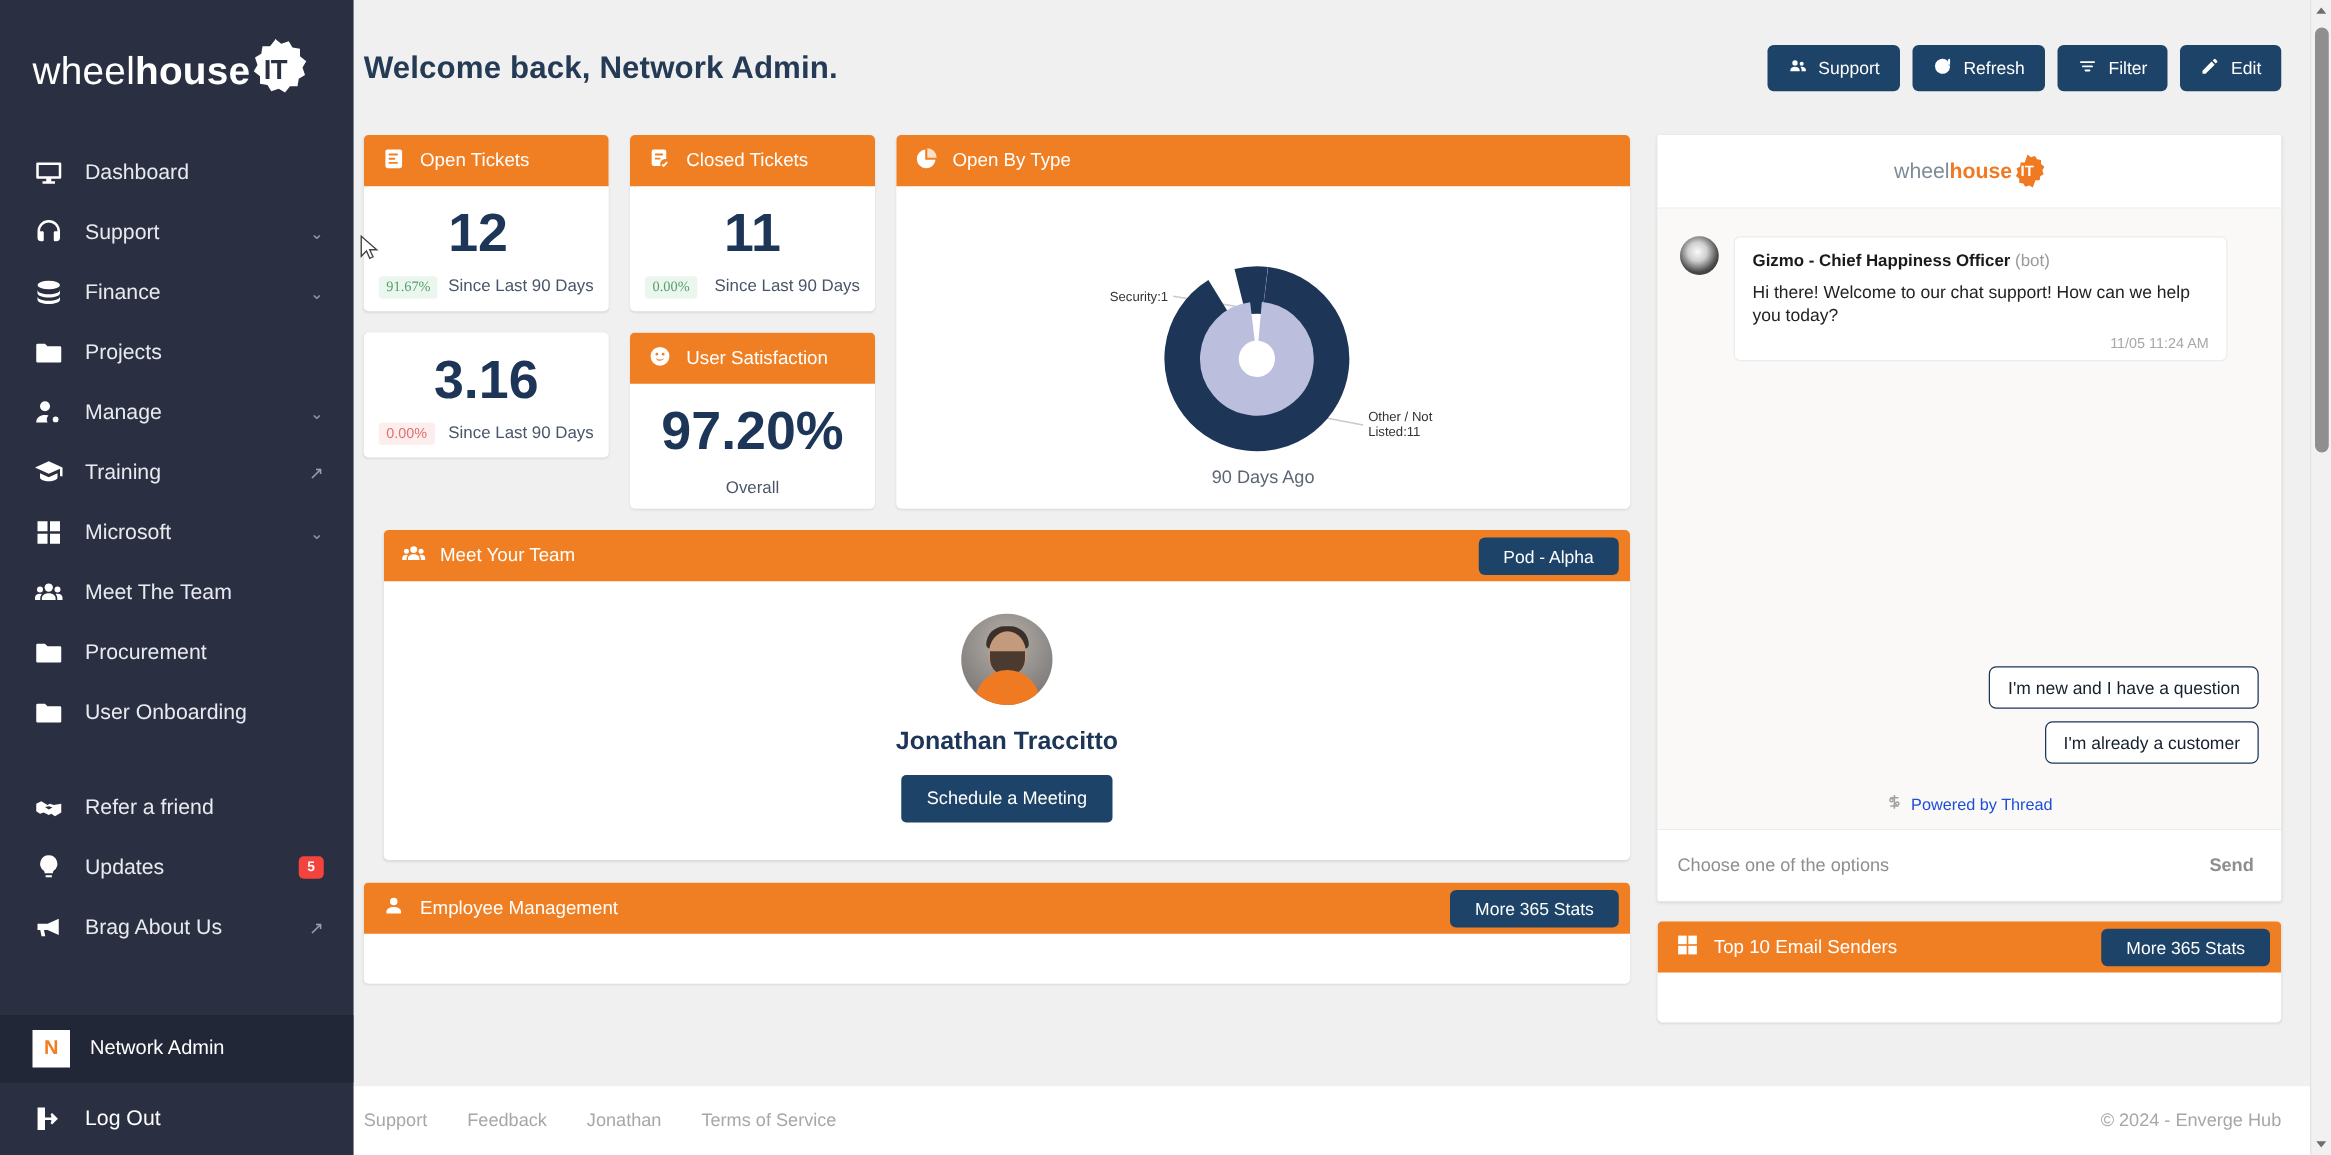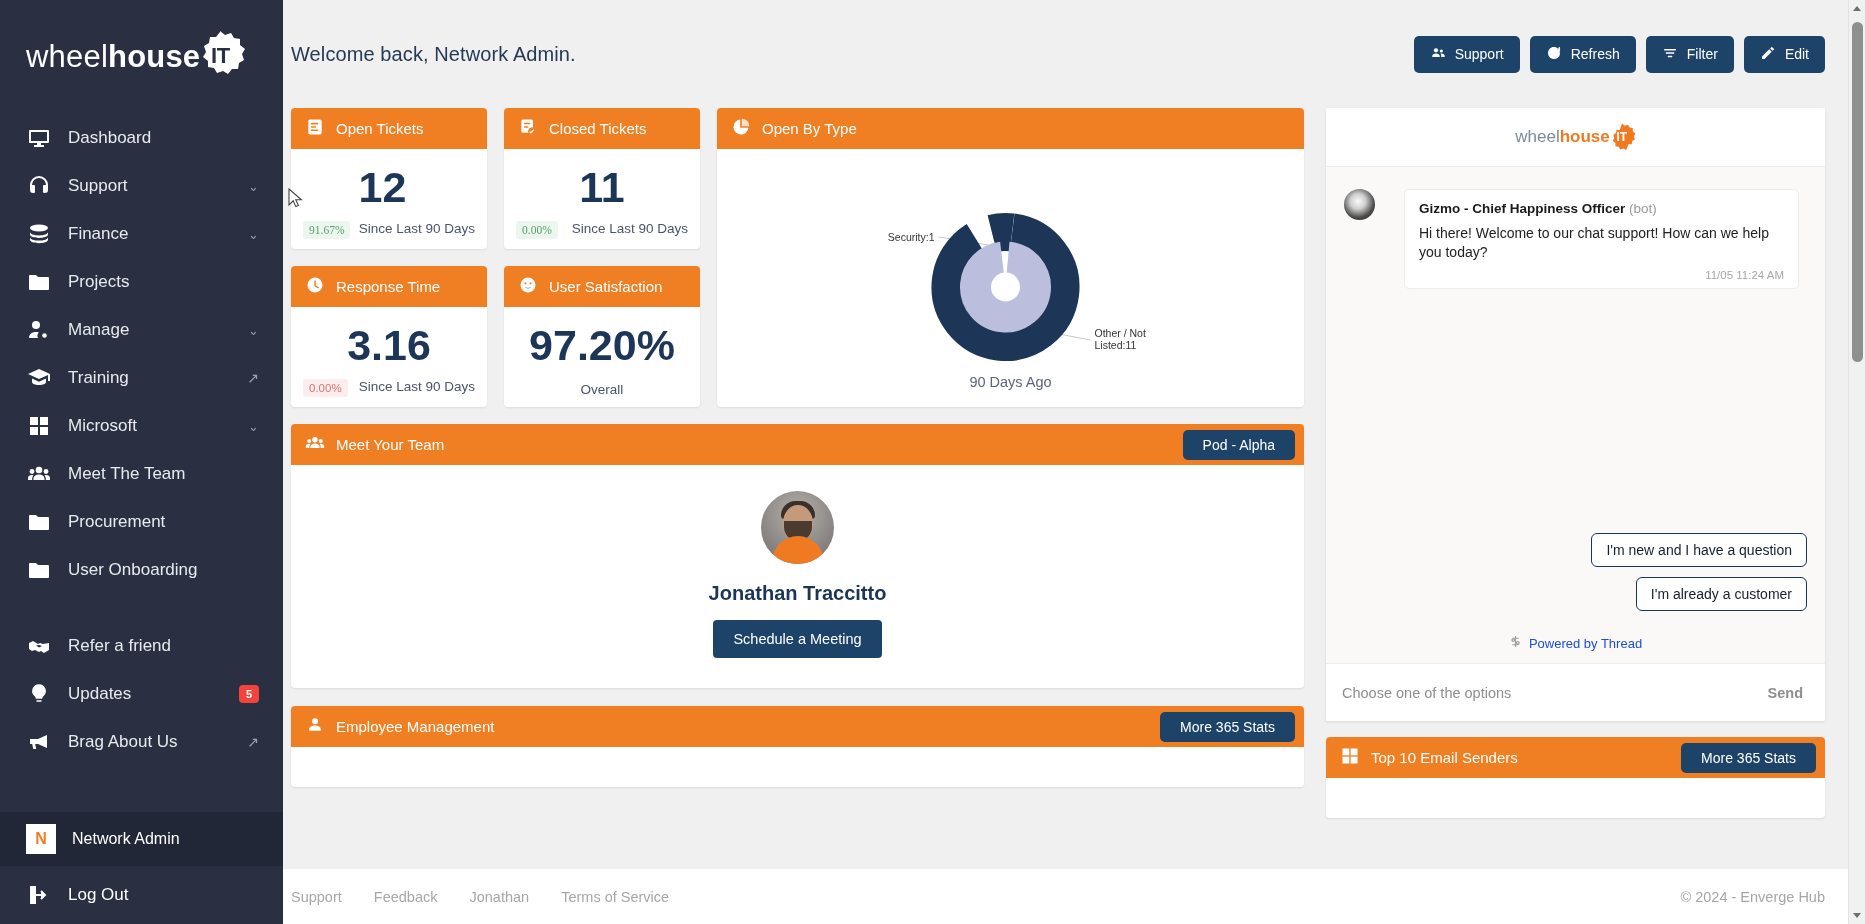--- a/index.html
+++ b/index.html
@@ -64,21 +64,21 @@
 
   
   .main {
     flex: 1 1 auto; height: 924px; background: #f0f0f0;
     position: relative; overflow: hidden;
   }
   .topbar {
     height: 108px; display: flex; align-items: center;
     justify-content: space-between; padding: 0 40px 0 8px;
   }
-  .welcome { font-size: 20px; font-weight: 400; color: #243a55; letter-spacing: .1px; }
+  .welcome { font-size: 25px; font-weight: 700; color: #243a55; letter-spacing: .1px; }
   .btn-row { display: flex; gap: 10px; }
   .btn-dark {
     background: #1d4468; color: #fff; border: none; border-radius: 5px;
     font-size: 14px; font-family: "Liberation Sans", sans-serif;
     padding: 9px 16px; display: inline-flex; align-items: center;
     gap: 9px; cursor: pointer; white-space: nowrap;
   }
   .btn-dark svg { width: 16px; height: 16px; fill: #fff; }
   .content {
     padding: 0 40px 0 8px; display: flex; gap: 22px; align-items: flex-start;
@@ -119,21 +119,21 @@
   .kpi-sub { flex: 1 1 auto; text-align: right; font-size: 13.5px; color: #4a5568; line-height: 1.25; }
   .kpi-center { text-align: center; font-size: 13.5px; color: #4a5568; padding-top: 4px; }
 
   .donut-card { flex: 1 1 auto; }
   .donut-body { height: 251px; position: relative; }
   .donut-caption {
     position: absolute; bottom: 10px; left: 0; right: 0;
     text-align: center; font-size: 14.5px; color: #5b6675;
   }
 
-  .team-card { margin-top: 17px; }
+  .team-card { margin-top: 17px; margin-left: 16px; }
   .team-body { padding: 26px 0 30px; text-align: center; }
   .team-photo {
     width: 73px; height: 73px; border-radius: 50%; margin: 0 auto 18px;
     background: radial-gradient(circle at 50% 32%, #b9b1a8 0%, #8d8a88 55%, #6e6c6b 100%);
     position: relative; overflow: hidden;
   }
   .team-photo .shirt {
     position: absolute; left: 50%; transform: translateX(-50%);
     bottom: -6px; width: 52px; height: 34px; border-radius: 26px 26px 8px 8px;
     background: #ef7a22;
@@ -169,21 +169,21 @@
     border-bottom: 1px solid #ececec; background: #fff;
   }
   .chat-logo { display: flex; align-items: center; gap: 0; font-size: 17px; }
   .chat-logo .lt { color: #7e8b99; font-weight: 400; }
   .chat-logo .bd { color: #ef7a22; font-weight: 700; }
   .chat-gear { position: relative; width: 28px; height: 28px; margin-left: -2px;
                display: inline-flex; align-items: center; justify-content: center; }
   .chat-gear svg { position: absolute; inset: 0; }
   .chat-gear .it { position: relative; z-index: 2; color: #fff; font-weight: 700; font-size: 12px; }
   .chat-body { flex: 1 1 auto; background: #faf9f7; padding: 22px 18px 0; position: relative; overflow: hidden; }
-  .msg-row { display: flex; gap: 29px; align-items: flex-start; }
+  .msg-row { display: flex; gap: 12px; align-items: flex-start; }
   .msg-avatar {
     width: 31px; height: 31px; border-radius: 50%; flex: 0 0 31px;
     background: radial-gradient(circle at 45% 40%, #fafafa 0%, #cfcfcf 30%, #4b4b4b 64%, #1f1f1f 100%);
   }
   .bubble {
     background: #fff; border: 1px solid #ececec; border-radius: 5px;
     padding: 11px 14px 7px; flex: 1 1 auto; max-width: 395px;
   }
   .bubble .who { font-size: 13.5px; font-weight: 700; color: #1a1a1a; margin-bottom: 8px; }
   .bubble .who .bot { font-weight: 400; color: #9a9a9a; }
@@ -477,27 +477,20 @@
                 <div class="kpi-body">
                   <div class="kpi-big">12</div>
                   <div class="kpi-foot">
                     <span class="pill up">91.67%</span>
                     <span class="kpi-sub">Since Last 90 Days</span>
                   </div>
                 </div>
               </div>
 
               <div class="card">
-                <div class="card-head">
-                  <span><svg viewBox="0 0 24 24">
-                        <circle cx="12" cy="12" r="9"></circle>
-                        <path d="M11.2 6.5h1.7v6l4 2.3-.9 1.5-4.8-2.8V6.5z" fill="#f07f23"></path>
-                      </svg></span>
-                  <span class="ttl">Response Time</span>
-                </div>
                 <div class="kpi-body">
                   <div class="kpi-big wide">3.16</div>
                   <div class="kpi-foot">
                     <span class="pill flat-red">0.00%</span>
                     <span class="kpi-sub">Since Last 90 Days</span>
                   </div>
                 </div>
               </div>
             </div>
           </div>

